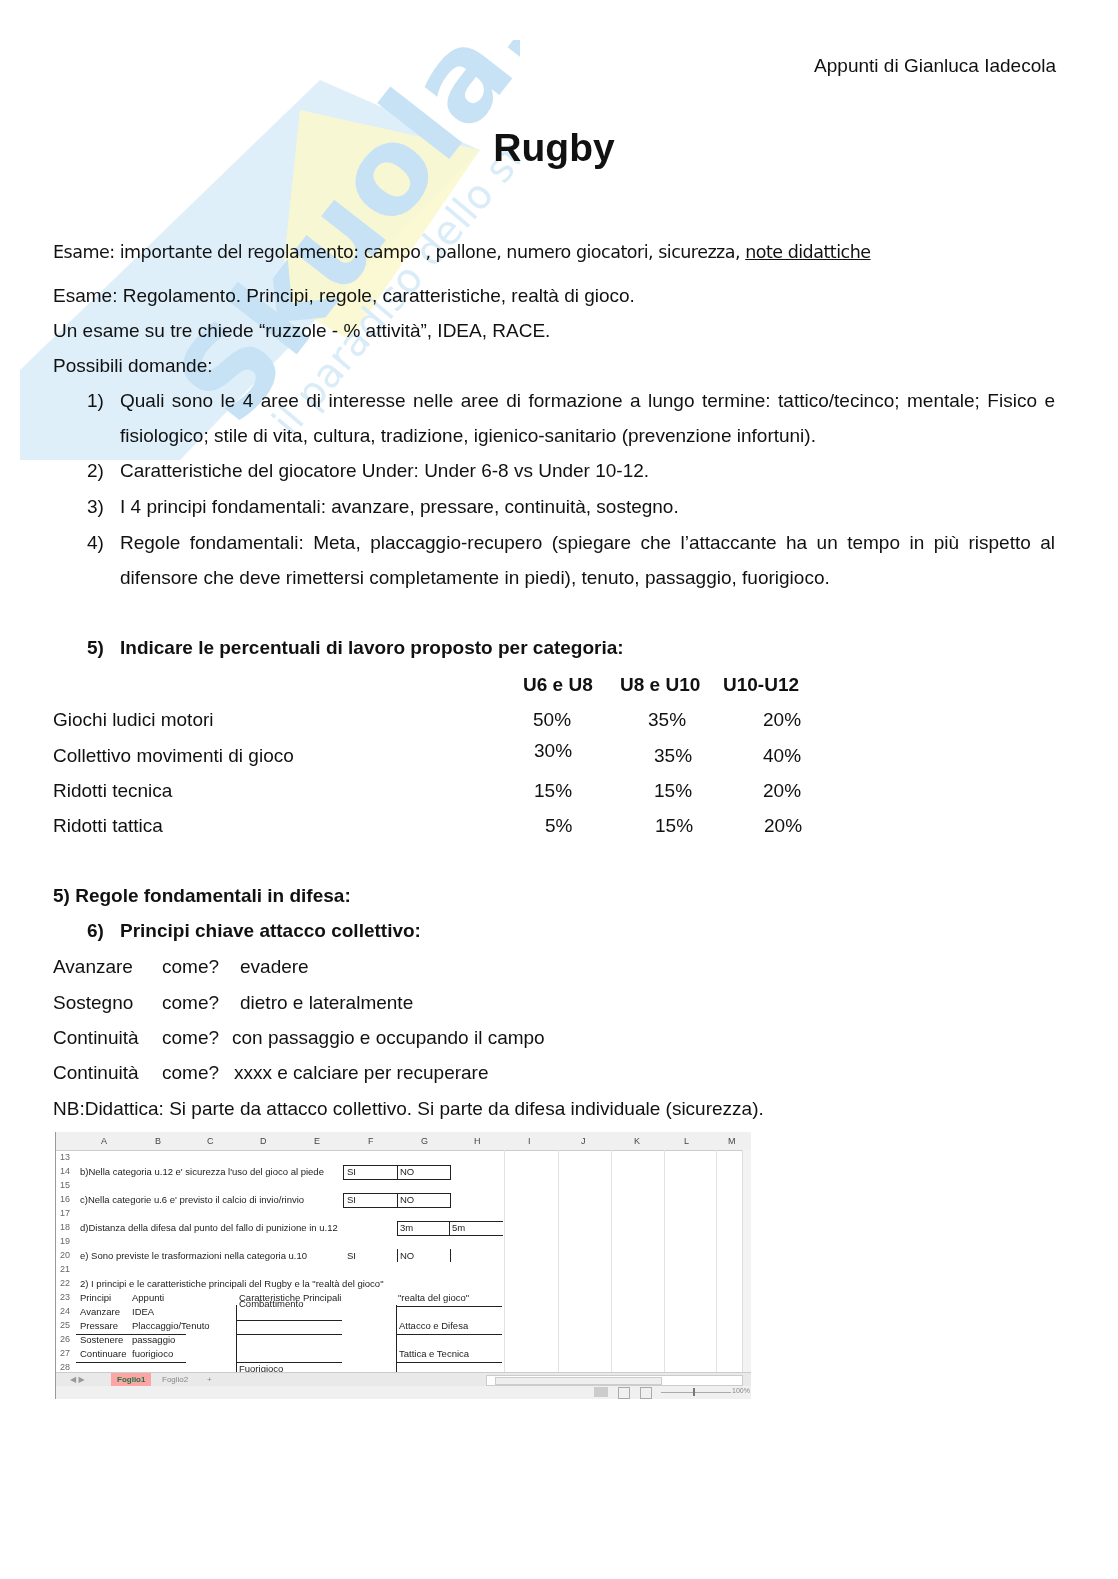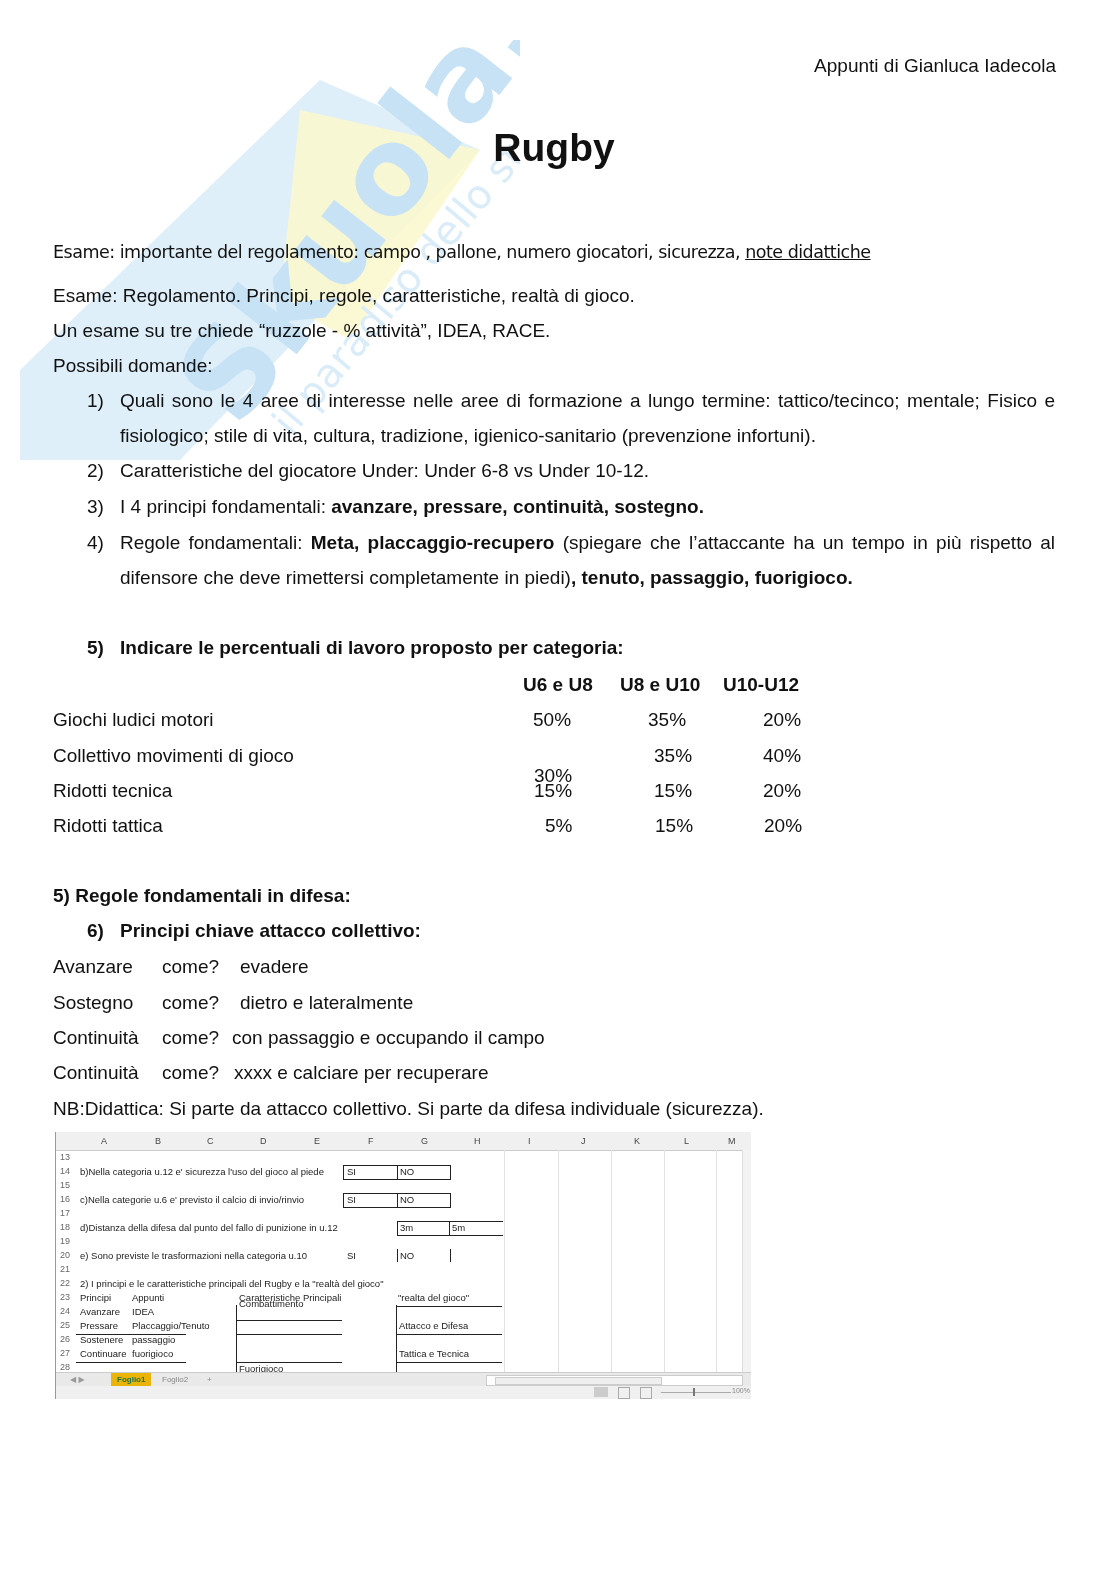--- a/index.html
+++ b/index.html
@@ -8,37 +8,37 @@
   .wm { position:absolute; left:20px; top:40px; width:500px; height:420px; pointer-events:none; }
   .abs { position:absolute; }
   .author { right:62px; top:55px; font-size:19px; }
   .title { left:0; width:1108px; text-align:center; top:126px; font-size:39px; font-weight:bold; }
   .calibri { font-family:"DejaVu Sans", sans-serif; font-size:17.5px; letter-spacing:-0.5px; left:53px; top:242px; }
   .calibri u { text-decoration:underline; }
   .p { left:53px; font-size:19px; }
   .li { left:87px; width:968px; font-size:19px; line-height:35px; }
   .li .n { position:absolute; left:0; }
   .li .t { margin-left:33px; text-align:justify; text-align-last:left; }
-  b { font-weight:bold; }
+  b { font-weight:normal; }
   .tbl-h { font-size:19px; font-weight:bold; }
   .tbl-c { font-size:19px; }
   
   .xl { position:absolute; left:55px; top:1132px; width:695px; height:267px; background:#fff;
         border-left:1px solid #999; font-size:9.5px; color:#222; overflow:hidden; }
   .xl-colhdr { position:absolute; left:0; top:0; width:695px; height:18px; background:#f0f0f0; border-bottom:1px solid #ccc; }
   .xl-colhdr span { position:absolute; top:4px; font-size:9px; color:#444; }
   .xl-rowno { position:absolute; left:4px; font-size:9px; color:#666; }
   .xl-cell { position:absolute; white-space:nowrap; }
   .xl-box { position:absolute; border-bottom:1px solid #222; border-left:1px solid #222; height:13px; }
   .xl-boxtop { border-top:1px solid #222; }
   .xl-gridv { position:absolute; top:18px; width:1px; height:228px; background:#e2e2e2; }
   .xl-vscroll { position:absolute; right:0; top:18px; width:8px; height:228px; background:#f3f3f3; border-left:1px solid #ddd; }
   .xl-tabs { position:absolute; left:0; top:240px; width:695px; height:14px; background:#e9e9e9; border-top:1px solid #ccc; }
   .xl-tab { position:absolute; top:0; font-size:8px; height:13px; line-height:13px; padding:0 6px; }
-  .xl-tab.active { background:#eab308; color:#217346; border-bottom:2px solid #217346; font-weight:bold; }
+  .xl-tab.active { background:#fca5a5; color:#217346; border-bottom:2px solid #217346; font-weight:bold; }
   .xl-status { position:absolute; left:0; top:254px; width:695px; height:13px; background:#f0f0f0; }
   .xl-hscroll { position:absolute; left:430px; top:243px; width:255px; height:9px; background:#fff; border:1px solid #ccc; }
   .xl-hthumb { position:absolute; left:8px; top:1px; width:165px; height:6px; background:#eee; border:1px solid #ccc; }
 </style>
 </head>
 <body>
 
 <svg class="wm" viewBox="0 0 500 420">
   <polygon points="0,330 300,40 460,110 160,420 0,420" fill="#d7ebf8" opacity="0.8"></polygon>
   <polygon points="280,70 460,110 330,300 260,260" fill="#fbf7cf" opacity="0.9"></polygon>
@@ -81,21 +81,21 @@
   <div class="abs tbl-h" style="left:523px;top:674px">U6 e U8</div>
   <div class="abs tbl-h" style="left:620px;top:674px">U8 e U10</div>
   <div class="abs tbl-h" style="left:723px;top:674px">U10-U12</div>
 
   <div class="abs tbl-c" style="left:53px;top:709px">Giochi ludici motori</div>
   <div class="abs tbl-c" style="left:533px;top:709px">50%</div>
   <div class="abs tbl-c" style="left:648px;top:709px">35%</div>
   <div class="abs tbl-c" style="left:763px;top:709px">20%</div>
 
   <div class="abs tbl-c" style="left:53px;top:745px">Collettivo movimenti di gioco</div>
-  <div class="abs tbl-c" style="left:534px;top:765px">30%</div>
+  <div class="abs tbl-c" style="left:534px;top:740px">30%</div>
   <div class="abs tbl-c" style="left:654px;top:745px">35%</div>
   <div class="abs tbl-c" style="left:763px;top:745px">40%</div>
 
   <div class="abs tbl-c" style="left:53px;top:780px">Ridotti tecnica</div>
   <div class="abs tbl-c" style="left:534px;top:780px">15%</div>
   <div class="abs tbl-c" style="left:654px;top:780px">15%</div>
   <div class="abs tbl-c" style="left:763px;top:780px">20%</div>
 
   <div class="abs tbl-c" style="left:53px;top:815px">Ridotti tattica</div>
   <div class="abs tbl-c" style="left:545px;top:815px">5%</div>

